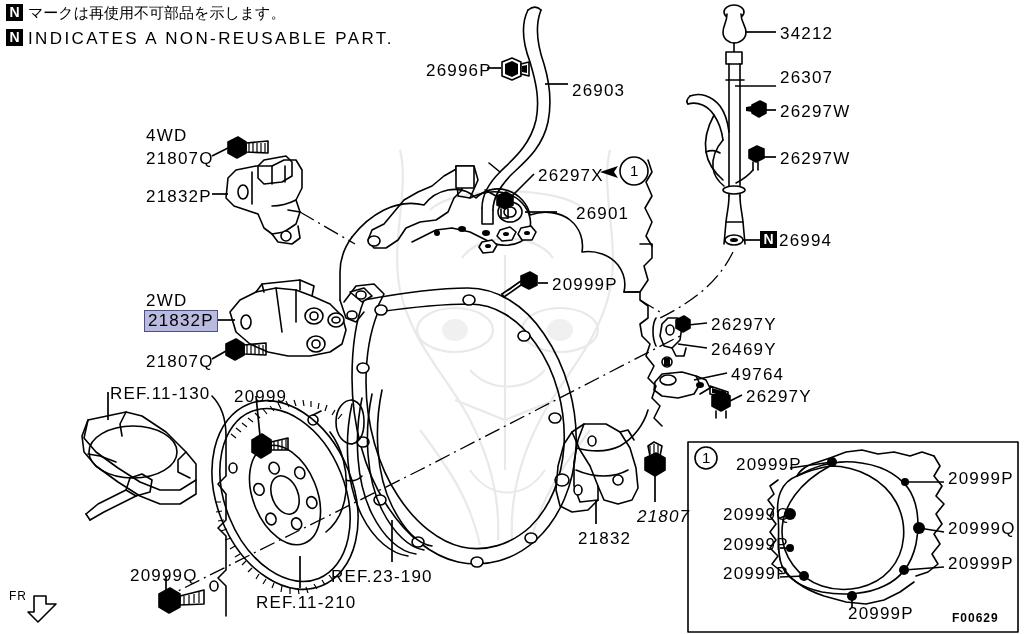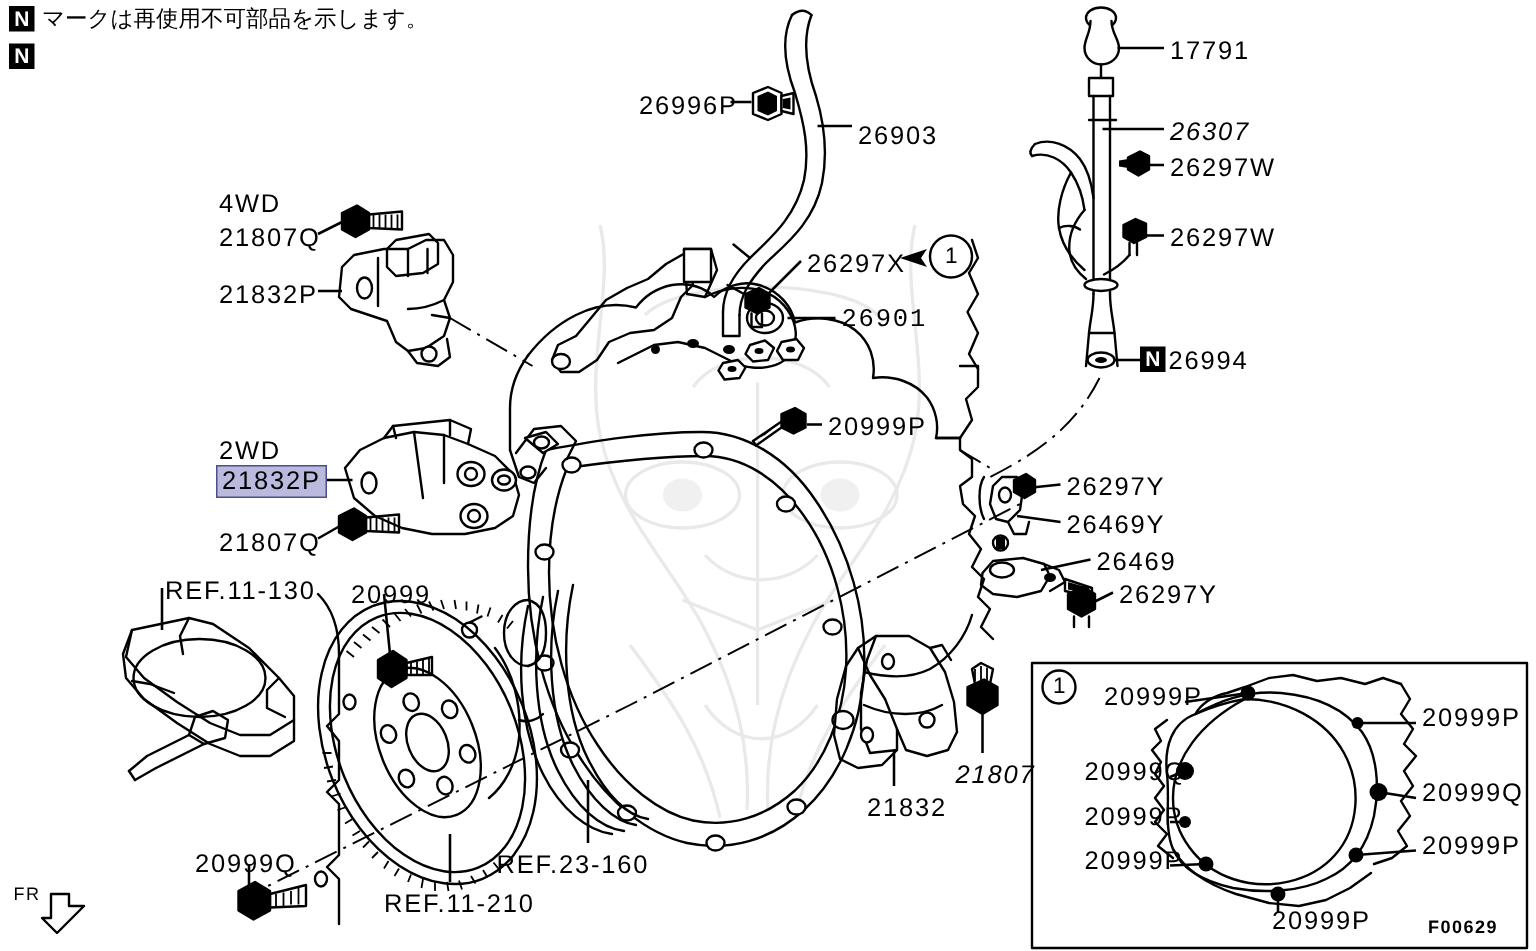--- a/index.html
+++ b/index.html
@@ -520,52 +520,53 @@
 
     <g>
       <path class="sf" d="M34 596 L46 596 L46 604 L56 604 L38 622 L28 612 L34 612 Z"></path>
     </g>
   </svg>
 
   <div class="nbadge" style="left:6px;top:4px;">N</div>
   <div class="lbl jp" style="left:28px;top:5px;">マークは再使用不可部品を示します。</div>
 
   <div class="nbadge" style="left:6px;top:29px;">N</div>
+  <div class="lbl" style="left:28px;top:30px;letter-spacing:2.4px;">INDICATES A NON-REUSABLE PART.</div>
 
   <div class="lbl" style="left:426px;top:62px;">26996P</div>
   <div class="lbl" style="left:572px;top:82px;">26903</div>
-  <div class="lbl" style="left:780px;top:25px;">17791</div>
-  <div class="lbl" style="left:780px;top:79px;font-style:italic;">26307</div>
+  <div class="lbl" style="left:780px;top:25px;">34212</div>
+  <div class="lbl" style="left:780px;top:69px;">26307</div>
   <div class="lbl" style="left:780px;top:103px;">26297W</div>
   <div class="lbl" style="left:780px;top:150px;">26297W</div>
 
   <div class="nbadge" style="left:760px;top:231px;">N</div>
   <div class="lbl" style="left:779px;top:232px;">26994</div>
 
   <div class="lbl" style="left:538px;top:167px;">26297X</div>
-  <div class="lbl" style="left:561px;top:205px;font-family:Liberation Mono, monospace;">26901</div>
+  <div class="lbl" style="left:576px;top:205px;">26901</div>
   <div class="lbl" style="left:552px;top:276px;">20999P</div>
 
   <div class="lbl" style="left:146px;top:127px;">4WD</div>
   <div class="lbl" style="left:146px;top:150px;">21807Q</div>
   <div class="lbl" style="left:146px;top:188px;">21832P</div>
   <div class="lbl" style="left:146px;top:292px;">2WD</div>
 
   <div class="sel" style="left:144px;top:310px;">21832P</div>
 
   <div class="lbl" style="left:146px;top:353px;">21807Q</div>
 
   <div class="lbl" style="left:711px;top:316px;">26297Y</div>
   <div class="lbl" style="left:711px;top:341px;">26469Y</div>
-  <div class="lbl" style="left:731px;top:366px;">26469</div>
+  <div class="lbl" style="left:731px;top:366px;">49764</div>
   <div class="lbl" style="left:746px;top:388px;">26297Y</div>
 
   <div class="lbl" style="left:62px;top:385px;margin-left:48px;">REF.11-130</div>
   <div class="lbl" style="left:234px;top:388px;">20999</div>
-  <div class="lbl" style="left:331px;top:568px;">REF.23-160</div>
+  <div class="lbl" style="left:331px;top:568px;">REF.23-190</div>
   <div class="lbl" style="left:256px;top:594px;">REF.11-210</div>
   <div class="lbl" style="left:130px;top:567px;">20999Q</div>
   <div class="lbl" style="left:578px;top:530px;">21832</div>
   <div class="lbl" style="left:637px;top:508px;font-style:italic;">21807</div>
 
   <div class="lbl" style="left:630px;top:163px;font-size:15px;letter-spacing:0;">1</div>
   <div class="lbl" style="left:702px;top:450px;font-size:15px;letter-spacing:0;">1</div>
 
   <div class="lbl" style="left:736px;top:456px;">20999P</div>
   <div class="lbl" style="left:948px;top:470px;">20999P</div>

